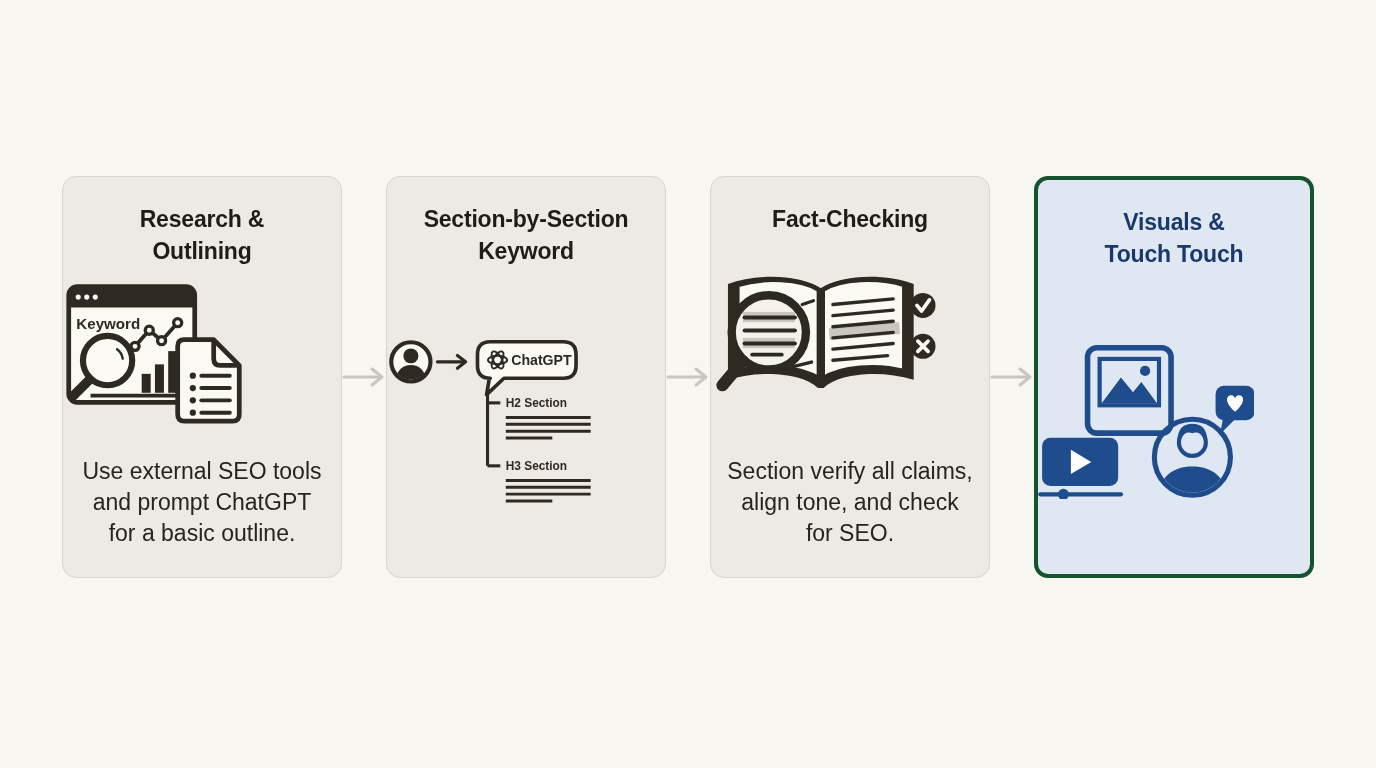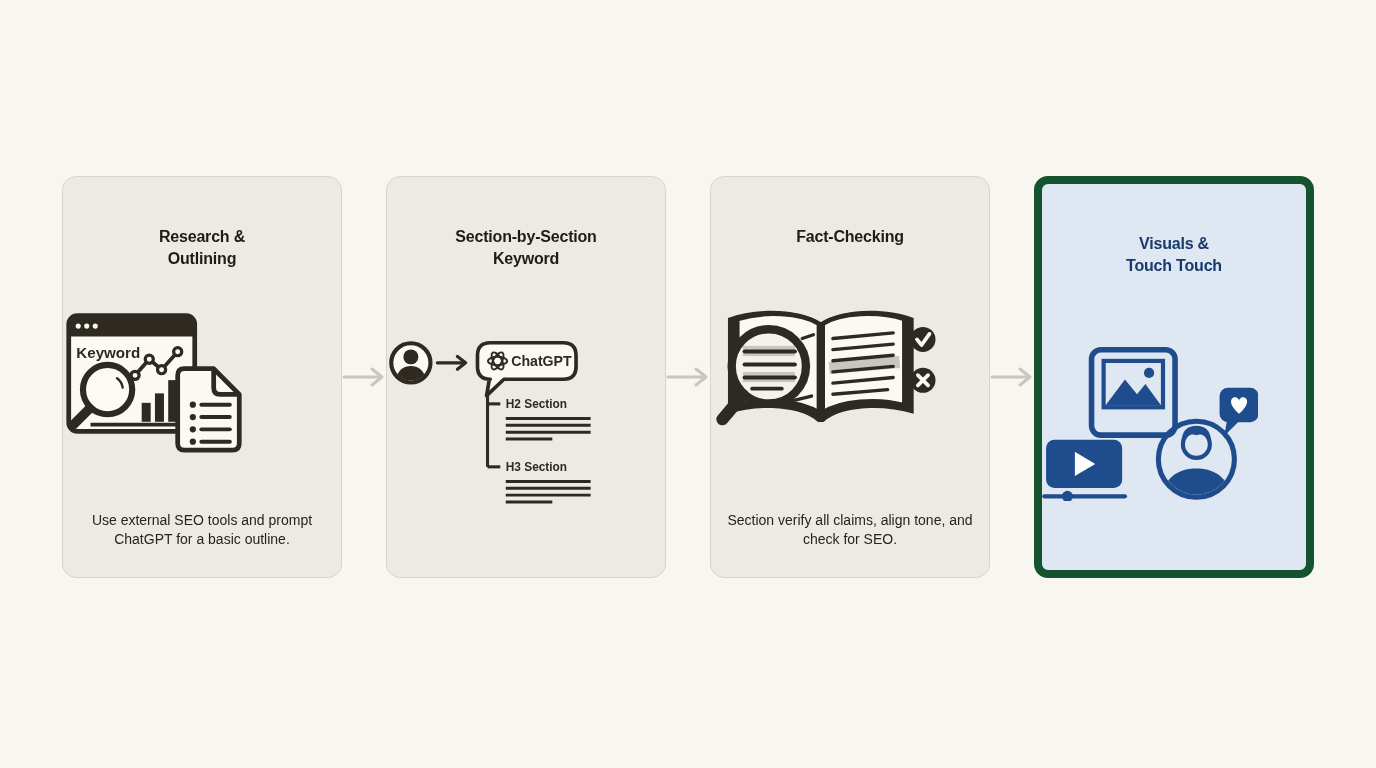--- a/index.html
+++ b/index.html
@@ -23,40 +23,40 @@
     border: 1.5px solid #d8d5ce;
     border-radius: 14px;
     display: flex;
     flex-direction: column;
     align-items: center;
     text-align: center;
     flex: 0 0 auto;
   }
   .step-card.highlight {
     background: #dfe7f3;
-    border: 8px solid #14532d;
+    border: 4px solid #14532d;
   }
   .card-title {
-    margin-top: 49px;
-    font-size: 16px;
+    margin-top: 27px;
+    font-size: 23px;
     font-weight: bold;
     line-height: 1.38;
     letter-spacing: -0.2px;
     color: #1e1c16;
   }
   .step-card.highlight .card-title { color: #18396b; }
   .icon-box {
     flex: 1 1 auto;
     width: 100%;
     display: flex;
     align-items: center;
     justify-content: flex-start;
   }
   .card-desc {
-    font-size: 14px;
+    font-size: 23px;
     line-height: 1.35;
     color: #26241e;
     margin: 17px 0 28px 0;
     padding: 0 16px;
   }
   .arrow-gap {
     width: 44px;
     flex: 0 0 auto;
     display: flex;
     align-items: center;

